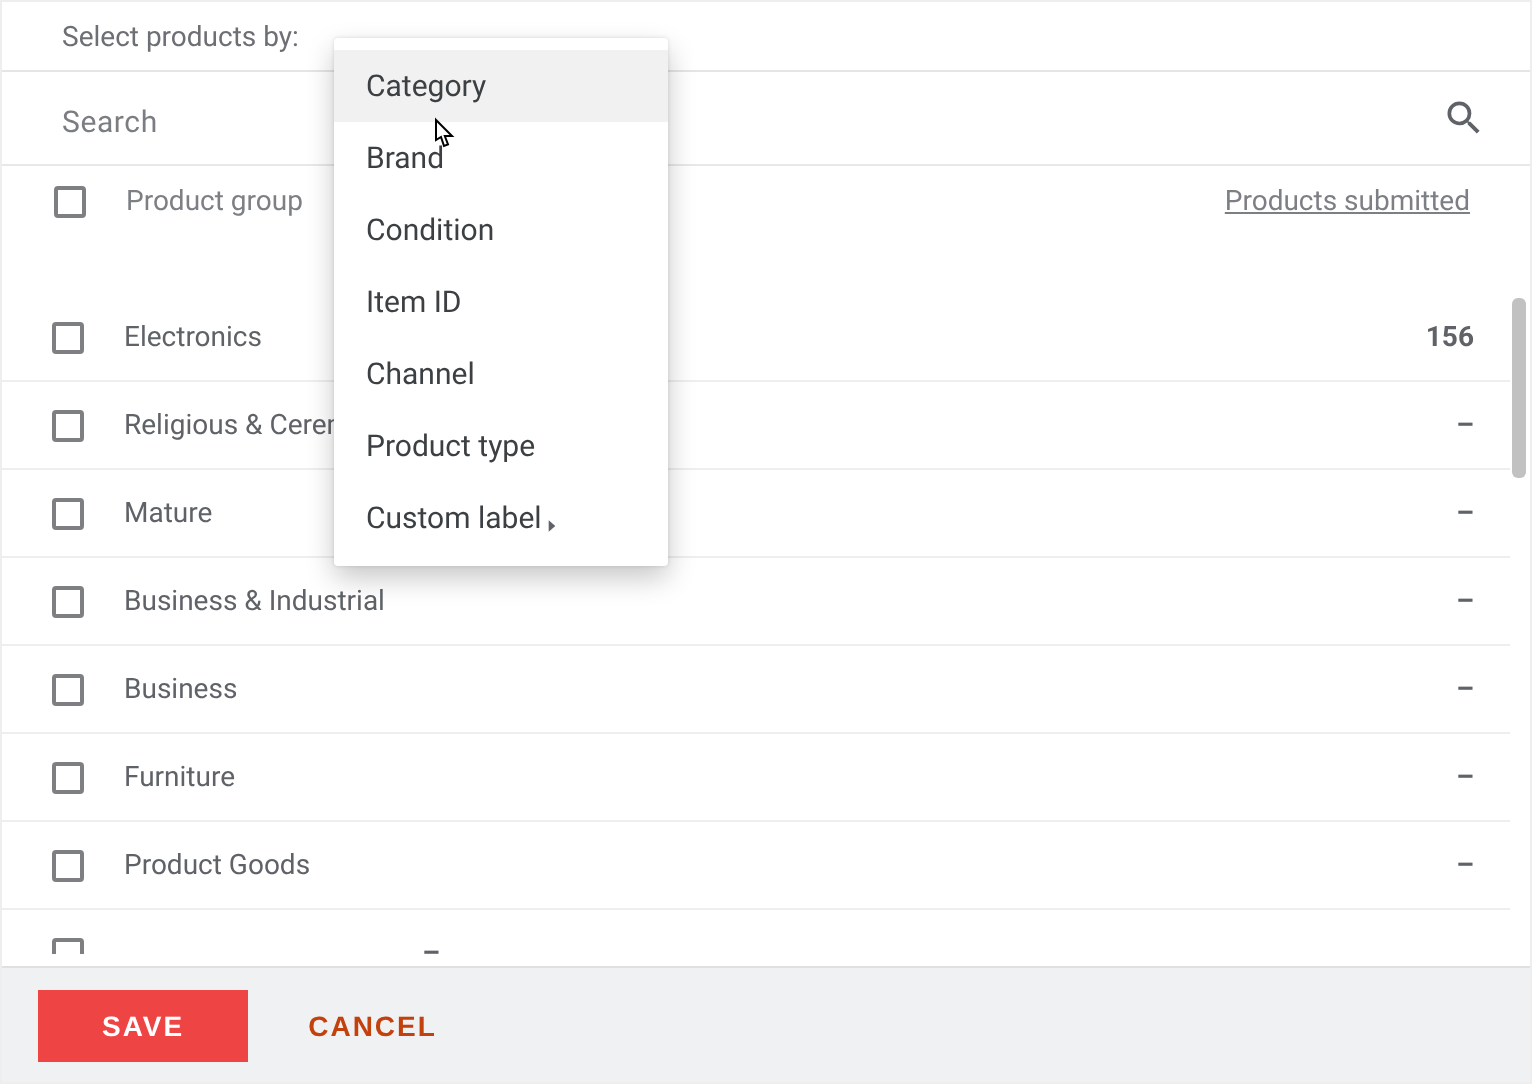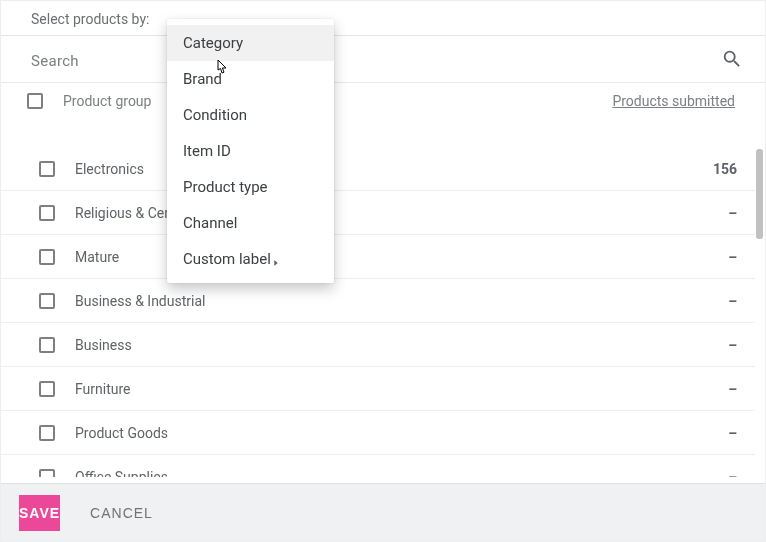--- a/index.html
+++ b/index.html
@@ -16,30 +16,30 @@
   .sep2 { border-top:1px solid #e8e8e8; }
 
   .headerrow { display:flex; align-items:center; padding:10px 28px 10px 26px; font-size:14px; color:#7c7f83; }
   .headerrow .chk { margin-right:20px; }
   .headerrow .col1 { flex:1; }
   .headerrow .col2 { width:160px; text-align:right; padding-right:2px;text-decoration:underline; }
 
   .chk { width:16px; height:16px; border:2px solid #7d7f82; background:#fff; display:inline-block; border-radius:2px; }
 
   .list { position:absolute; top:146px; left:0; right:10px; bottom:64px; overflow:hidden; }
-  .row { display:flex; align-items:center; height:44px; padding:0 16px 0 38px; border-bottom:1px solid #eee; }
+  .row { display:flex; align-items:center; height:44px; padding:0 16px 0 25px; border-bottom:1px solid #eee; }
   .row .chk { margin-right:20px; }
   .row .name { flex:1; font-size:14px; color:#5f6368; }
   .row .val  { width:160px; text-align:right; font-size:14px; color:#5f6368; padding-right:2px;font-weight:bold; }
 
   .scrollbar { position:absolute; right:2px; top:148px; width:7px; height:90px; background:#c1c1c1; border-radius:3px; }
 
   .footer { position:absolute; left:0; right:0; bottom:0; height:58px; background:#f0f1f2; display:flex; align-items:center; padding-left:18px; gap:24px; border-top:1px solid #e0e0e0; }
-  .btn-save { background:#ec4899; color:#fff; font-weight:700; font-size:14px; letter-spacing:1px; padding:10px 0; border:none; cursor:pointer; }
-  .btn-cancel { background:none; border:none; color:#737373; font-weight:400; font-size:14px; letter-spacing:1px; cursor:pointer; }
+  .btn-save { background:#ef4444; color:#fff; font-weight:700; font-size:14px; letter-spacing:1px; padding:10px 32px; border:none; cursor:pointer; }
+  .btn-cancel { background:none; border:none; color:#c2410c; font-weight:700; font-size:14px; letter-spacing:1px; cursor:pointer; }
 
   .dropdown { position:absolute; left:166px; top:18px; width:167px; background:#fff; border-radius:2px; box-shadow:0 6px 14px rgba(0,0,0,.22), 0 0 2px rgba(0,0,0,.12); padding:6px 0; }
   .dd-item { padding:9px 16px; font-size:15px; color:#3c4043; cursor:pointer; display:flex; align-items:center; justify-content:flex-start; }
   .dd-item.hover { background:#f1f1f1; }
   .chevron { width:10px; height:10px; }
   .chevron svg { fill:#5f6368; }
 
   .cursor { position:absolute; left:208px; top:56px; width:24px; height:24px; pointer-events:none; }
 </style>
 </head>
@@ -95,45 +95,44 @@
         <span class="name">Furniture</span>
         <span class="val">–</span>
       </div>
       <div class="row">
         <span class="chk"></span>
         <span class="name">Product Goods</span>
         <span class="val">–</span>
       </div>
       <div class="row">
         <span class="chk"></span>
-        <span class="name">Office Supplies</span>
         <span class="val">–</span>
       </div>
     </div>
 
   <div class="scrollbar"></div>
 
   <div class="dropdown" id="dropdown">
       <div class="dd-item hover">
         <span>Category</span>
       </div>
       <div class="dd-item">
         <span>Brand</span>
       </div>
       <div class="dd-item">
         <span>Condition</span>
       </div>
       <div class="dd-item">
         <span>Item ID</span>
       </div>
       <div class="dd-item">
-        <span>Product type</span>
+        <span>Channel</span>
       </div>
       <div class="dd-item">
-        <span>Channel</span>
+        <span>Product type</span>
       </div>
       <div class="dd-item">
         <span>Custom label</span>
         <span class="chevron"><svg viewBox="0 0 24 24">
             <path d="M8 5l8 7-8 7z"></path>
           </svg></span>
       </div>
     </div>
 
   <div class="cursor">

